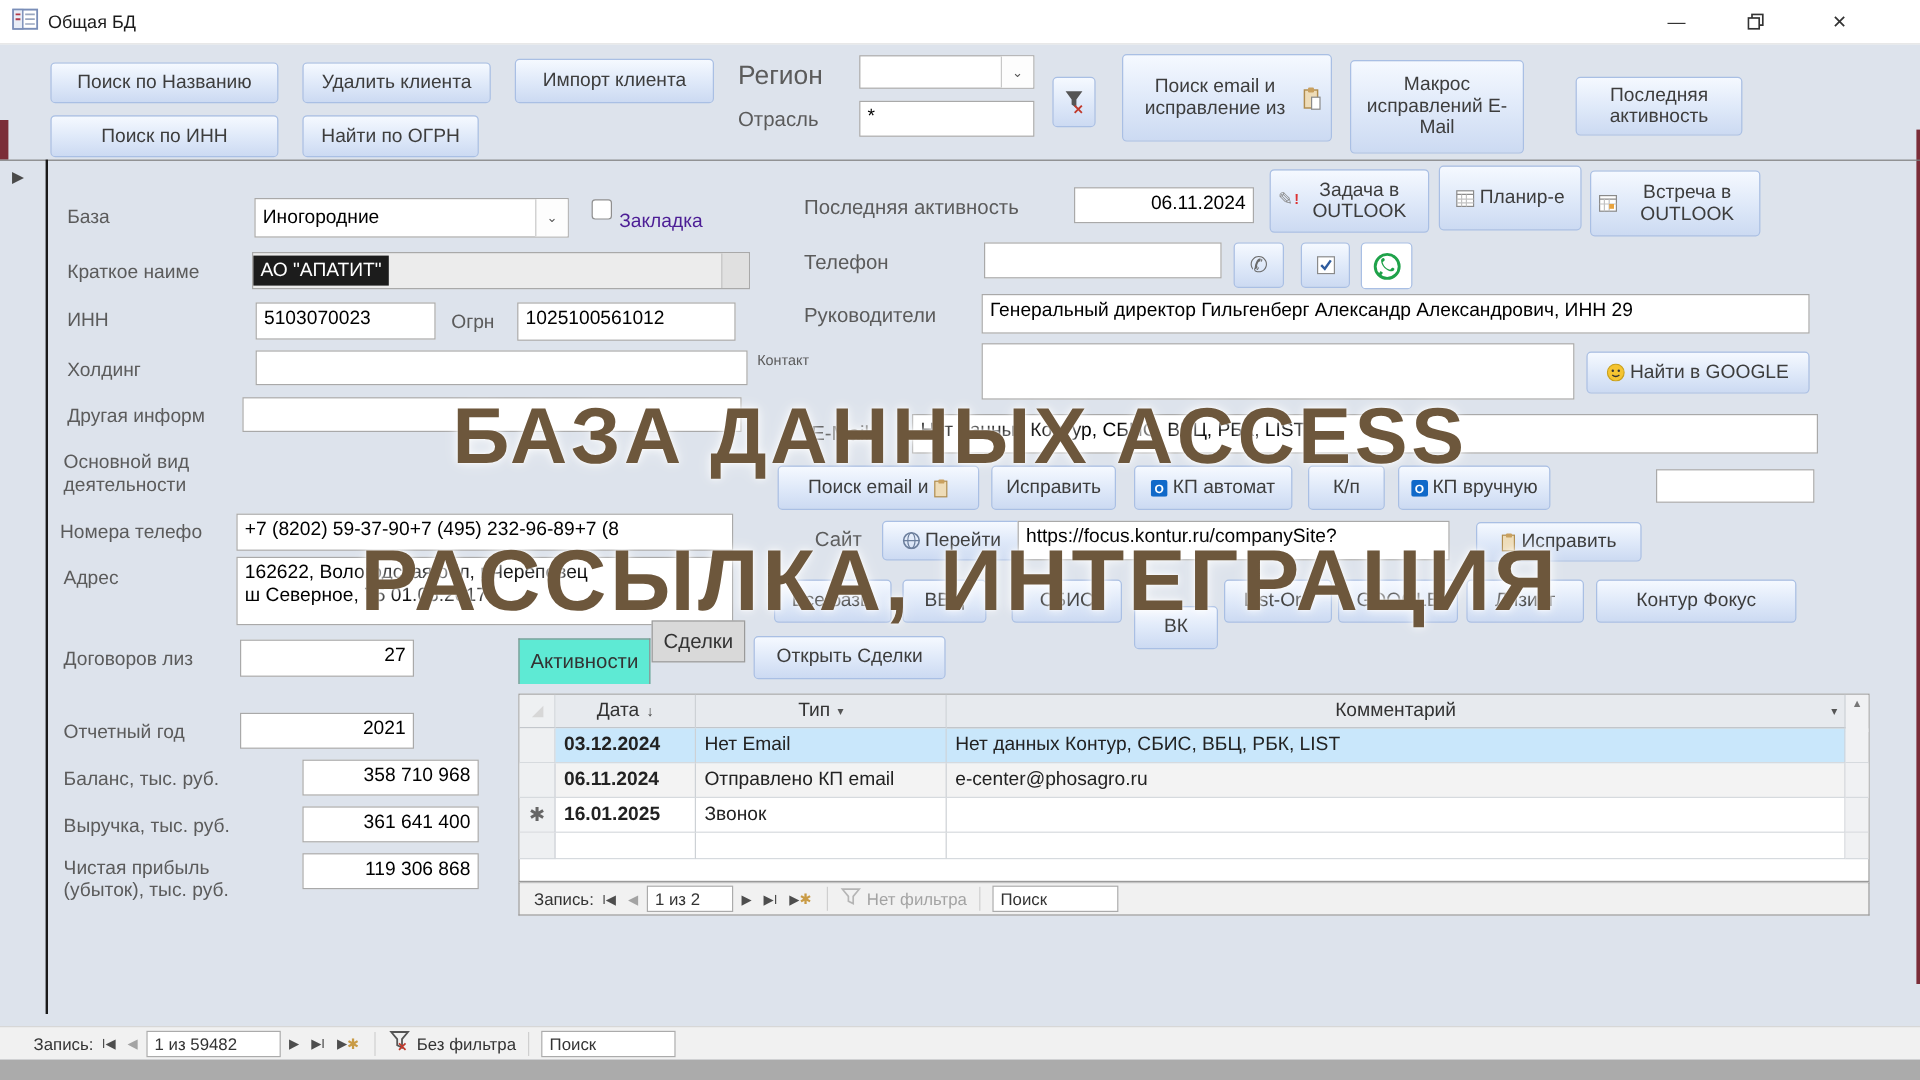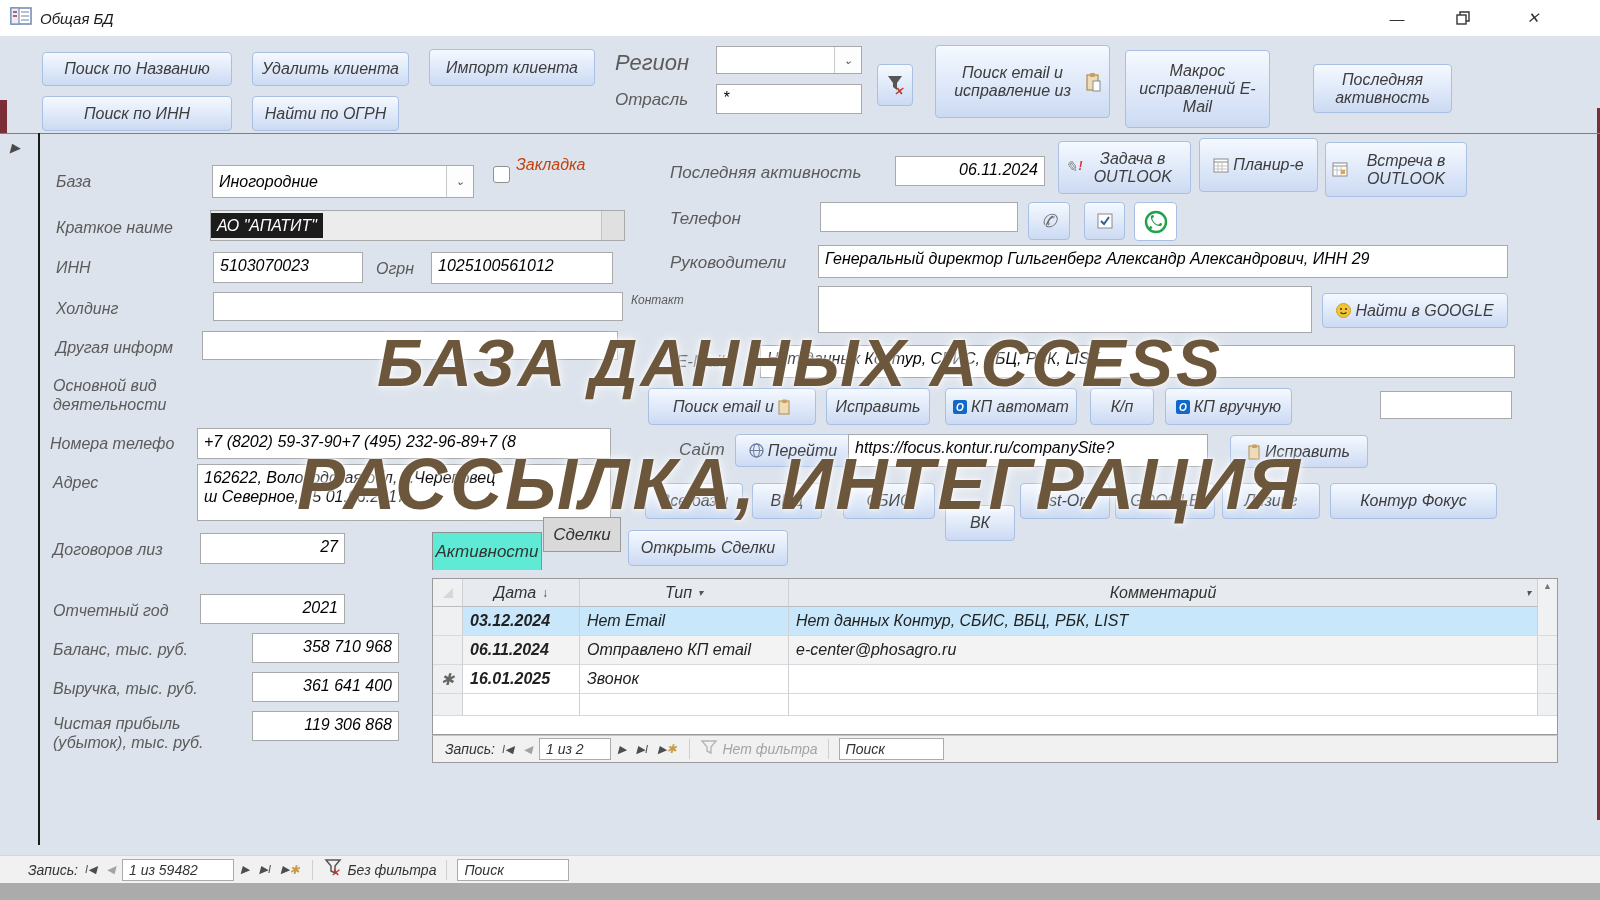--- a/index.html
+++ b/index.html
@@ -1,17 +1,17 @@
 <!DOCTYPE html>
 <html><head>
 <meta charset="utf-8">
 <style>
   html,body{margin:0;padding:0;background:#888;}
   #screen{position:relative;width:1600px;height:900px;background:#dde3ec;overflow:hidden;
-          font-family:"Liberation Sans",sans-serif;color:#222;font-style:italic;}
+          font-family:"Liberation Sans",sans-serif;color:#222;}
   
   .titlebar{position:absolute;left:0;top:0;width:1600px;height:36px;background:#fff;border-bottom:1px solid #e3e3e3;display:flex;align-items:center;}
   .apptitle{font-size:15px;color:#1b1b1b;margin-left:8px;}
   .winbtn{position:absolute;top:0;width:46px;height:36px;display:flex;align-items:center;justify-content:center;font-size:15px;color:#333;}
   
   .lbl{position:absolute;color:#5b5b5b;font-size:16px;line-height:1.2;}
   .fld{position:absolute;background:#fff;border:1px solid #a9a9a9;font-size:16px;color:#000;
        padding:3px 6px;box-sizing:border-box;overflow:hidden;white-space:nowrap;line-height:1.2;}
   .fld.multi{white-space:pre-line;}
   .num{text-align:right;}
@@ -135,21 +135,21 @@
   <div class="line" style="left:0;top:133px;width:1600px;height:1px"></div>
   <div class="line" style="left:38px;top:133px;width:2px;height:712px;background:#1a1a1a"></div>
   <div style="position:absolute;left:10px;top:140px;color:#4a4a4a;font-size:13px">▶</div>
 
   <div class="lbl" style="left:56px;top:172px">База</div>
   <div class="dropdown-box" style="left:212px;top:165px;width:262px;height:33px">
     <span class="dd-val">Иногородние</span>
     <span class="dd-arrow">⌄</span>
   </div>
   <div class="chk" style="left:493px;top:166px"></div>
-  <div class="lbl" style="left:516px;top:155px;color:#c2410c">Закладка</div>
+  <div class="lbl" style="left:516px;top:175px;color:#4c1d95">Закладка</div>
 
   <div class="lbl" style="left:56px;top:218px">Краткое наиме</div>
   <div class="fld" style="left:210px;top:210px;width:415px;height:31px;background:#ececec;padding:0;display:flex;align-items:center">
     <span style="background:#1c1c1c;color:#fff;padding:3px 6px">АО "АПАТИТ"</span>
     <span style="margin-left:auto;width:22px;align-self:stretch;background:#e0e0e0;border-left:1px solid #c4c4c4"></span>
   </div>
 
   <div class="lbl" style="left:56px;top:258px">ИНН</div>
   <div class="fld" style="left:213px;top:252px;width:150px;height:31px">5103070023</div>
   <div class="lbl" style="left:376px;top:259px">Огрн</div>

